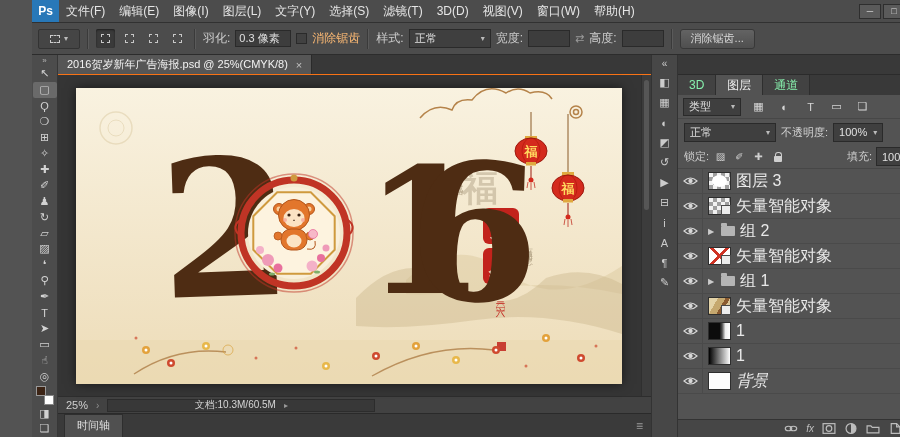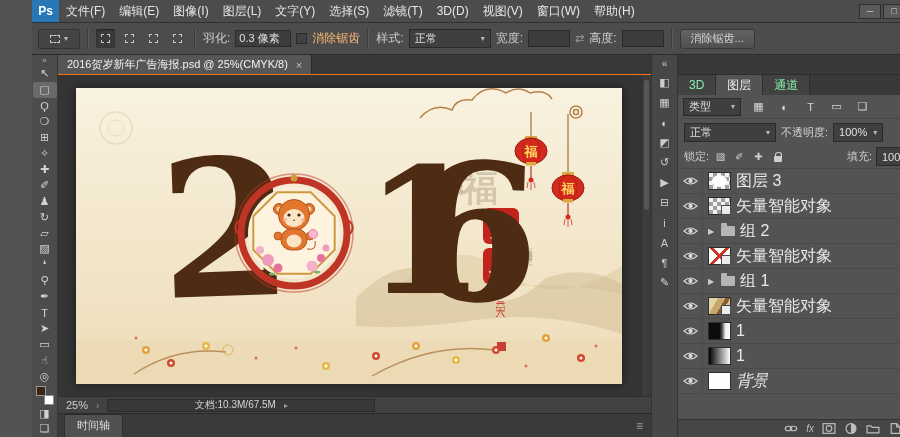--- a/index.html
+++ b/index.html
@@ -366,21 +366,21 @@
         </svg>
         <div class="doc-vscroll">
             <div class="thumbv"></div>
           </div>
       </div>
 
       <div class="statusbar">
         <span>25%</span>
         <span class="status-chev">›</span>
         <div class="doc-info">
-          <span>文档:10.3M/67.5M</span>
+          <span>文档:10.3M/60.5M</span>
           <span class="arrow">▸</span>
         </div>
       </div>
 
       <div class="timeline">
         <div class="timeline-tab">时间轴</div>
         <div class="timeline-menu">≡</div>
       </div>
     </div>
 

